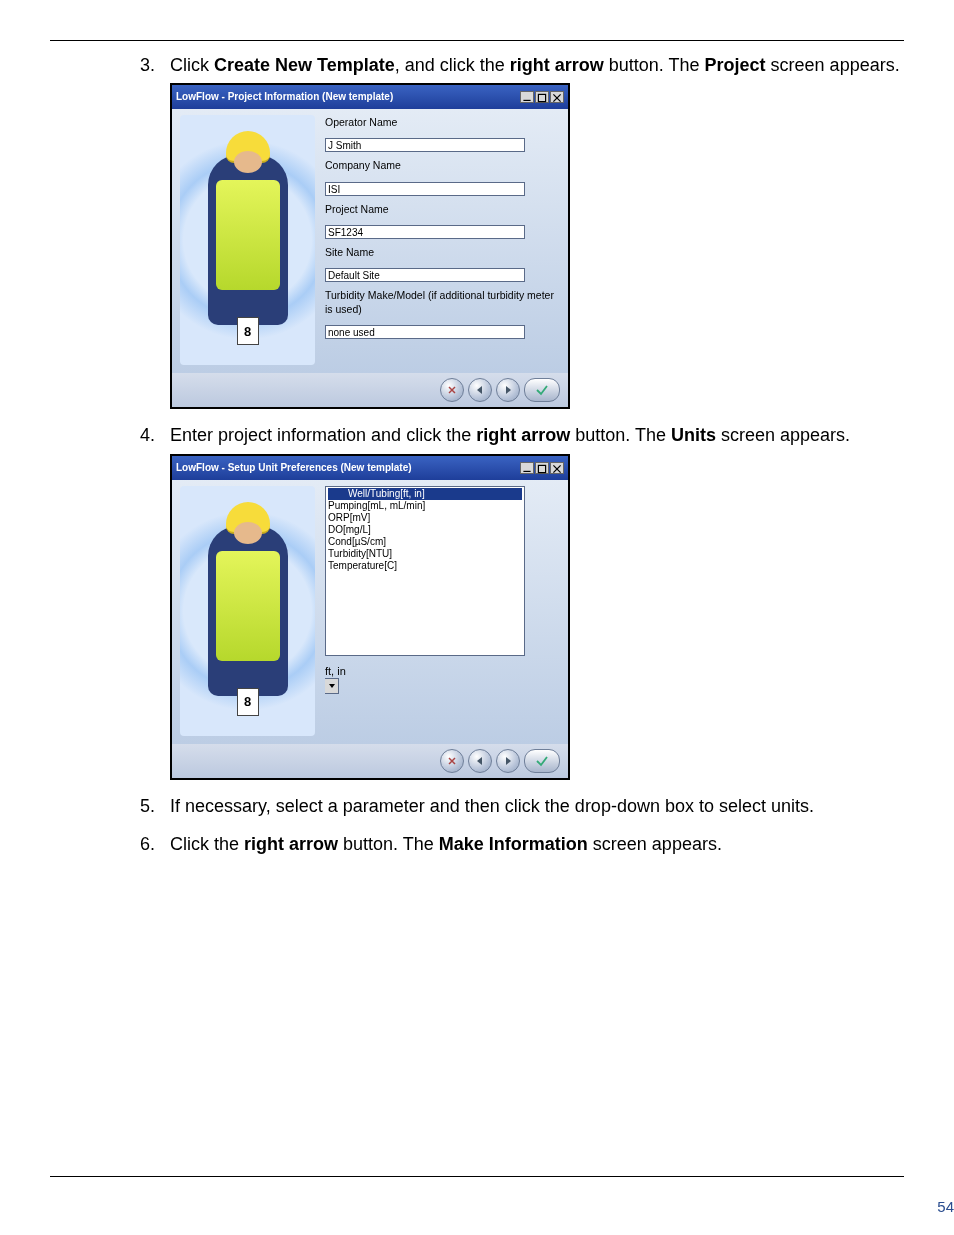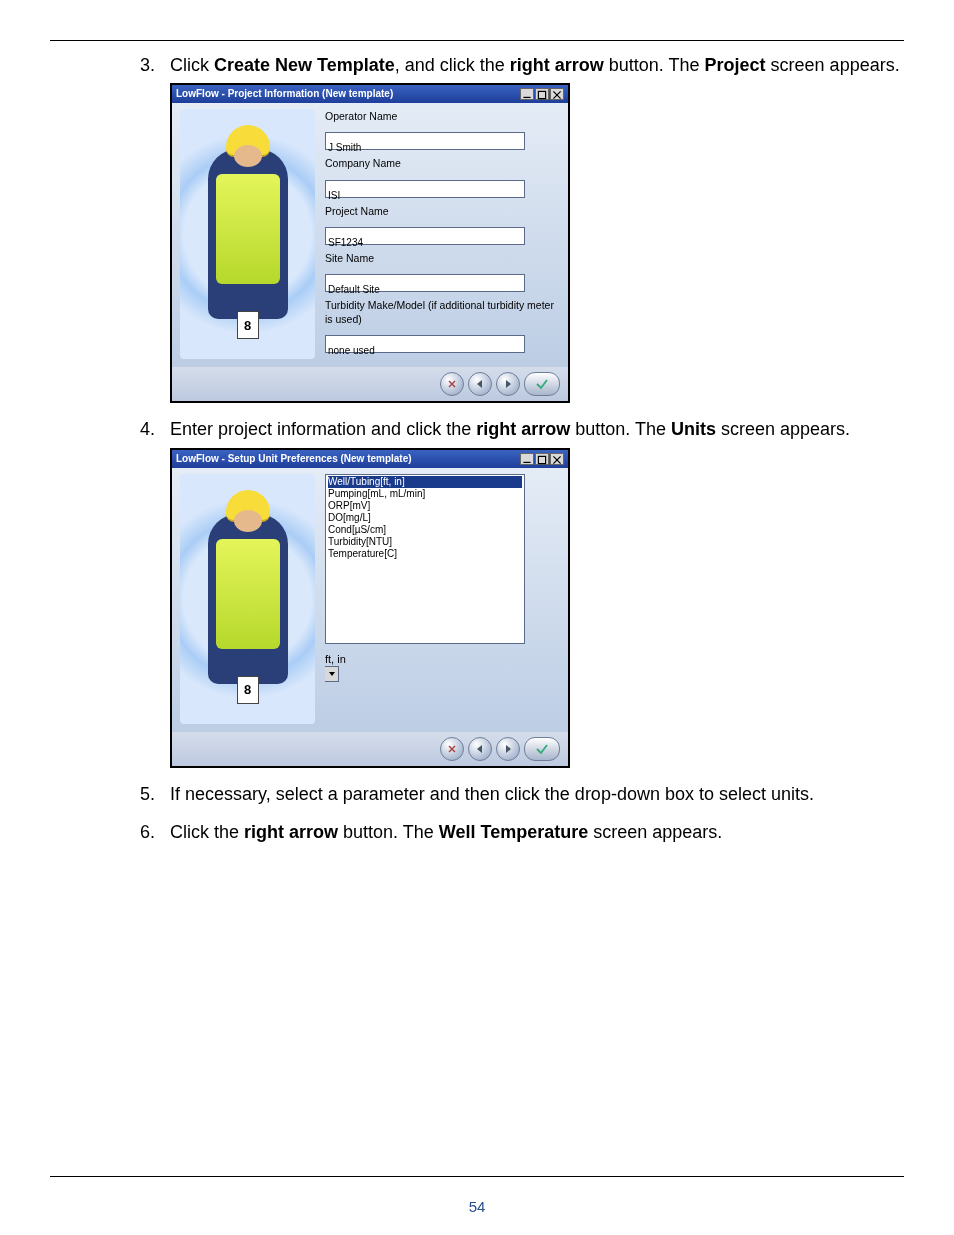--- a/index.html
+++ b/index.html
@@ -1,43 +1,43 @@
 <!DOCTYPE html>
 <html><head>
 <meta charset="utf-8">
 <style>
   html,body{margin:0;padding:0;background:#fff;font-family:Arial,Helvetica,sans-serif;color:#000;}
   .page{width:954px;min-height:1235px;margin:0 auto;position:relative;box-sizing:border-box;padding:40px 50px 60px 50px;}
   .hr-top{border:none;border-top:1px solid #000;margin:0 0 12px 0;}
   .hr-bot{border:none;border-top:1px solid #000;position:absolute;left:50px;right:50px;bottom:50px;}
-  .page-num{position:absolute;bottom:20px;left:0;right:0;text-align:center;color:#2a4d8f;font-size:15px;}
+  .page-num{position:absolute;bottom:20px;left:0;right:0;text-align:right;color:#2a4d8f;font-size:15px;}
   ol.steps{list-style:none;margin:0;padding:0;}
   ol.steps>li{margin:0 0 14px 0;padding-left:120px;position:relative;font-size:18px;line-height:1.35;}
   ol.steps>li .num{position:absolute;left:90px;}
   .bold{font-weight:bold;}
   .app-window{width:400px;margin:6px 0 14px 0;border:2px solid #000;background:linear-gradient(#e7eef7,#b7c9e2);font-size:11px;box-sizing:border-box;}
-  .titlebar{background:linear-gradient(#3a63c2,#1e3e9a);color:#fff;height:18px;line-height:18px;padding:0 4px;display:flex;justify-content:space-between;align-items:center;}
+  .titlebar{background:linear-gradient(#3a63c2,#1e3e9a);color:#fff;height:24px;line-height:18px;padding:0 4px;display:flex;justify-content:space-between;align-items:center;}
   .titlebar .ttl{font-size:10px;font-weight:bold;white-space:nowrap;overflow:hidden;}
   .winbtns{display:flex;gap:1px;}
   .winbtn{width:14px;height:12px;background:#d9d9d9;border:1px solid #666;box-sizing:border-box;position:relative;}
   .winbtn svg{position:absolute;inset:0;}
   .app-body{display:flex;min-height:240px;padding:6px 8px 8px 8px;gap:10px;}
   .leftimg{width:135px;height:250px;background:radial-gradient(circle at 50% 50%,#d9e8fb 45%,#aacdf6 55%,#d8e7fb 70%);position:relative;border-radius:4px;overflow:hidden;}
   .worker{position:absolute;inset:0;display:flex;align-items:center;justify-content:center;}
   .worker-body{width:80px;height:170px;background:#2a3e78;border-radius:30px 30px 10px 10px;position:relative;}
   .vest{position:absolute;top:25px;left:8px;right:8px;height:110px;background:linear-gradient(#e4f55a,#b6d82c);border-radius:6px;}
   .hardhat{position:absolute;top:-24px;left:18px;width:44px;height:30px;background:#f7dc3a;border-radius:22px 22px 8px 8px;border-bottom:2px solid #c9ab1f;}
   .face{position:absolute;top:-4px;left:26px;width:28px;height:22px;background:#e6b98c;border-radius:50%;}
   .badge{position:absolute;bottom:20px;left:50%;transform:translateX(-50%);width:20px;height:26px;background:#fff;border:1px solid #444;display:flex;align-items:center;justify-content:center;font-size:13px;font-weight:bold;}
   .rightcol{flex:1;display:flex;flex-direction:column;}
   .fld{margin-bottom:6px;}
   .fld label{display:block;font-size:10.5px;color:#000;margin-bottom:9px;}
-  .fld .inp{background:#fff;border:1px solid #5a6a88;height:14px;line-height:14px;padding:8px 2px;font-size:10px;color:#000;box-sizing:border-box;width:200px;}
+  .fld .inp{background:#fff;border:1px solid #5a6a88;height:14px;line-height:14px;padding:0 2px;font-size:10px;color:#000;box-sizing:border-box;width:200px;}
   .listbox{background:#fff;border:1px solid #5a6a88;width:200px;height:170px;padding:1px 2px;box-sizing:border-box;font-size:10px;line-height:12px;}
-  .listbox .sel{background:#1a3a8c;color:#fff;}
+  .listbox .sel{background:#1a3a8c;color:#fff;padding-left:20px;}
   .selectrow{margin-top:8px;display:flex;flex-direction:column;}
   .selectrow .inp{flex:1;}
   .selectrow .ddbtn{width:14px;height:16px;border:1px solid #5a6a88;border-left:none;background:#d9d9d9;display:flex;align-items:center;justify-content:center;box-sizing:border-box;}
   .bottombar{height:34px;background:linear-gradient(#d5ddeb,#bcc9df);display:flex;align-items:center;justify-content:flex-end;gap:4px;padding:0 8px;}
   .circbtn{width:22px;height:22px;border-radius:50%;background:radial-gradient(circle at 35% 30%,#fff,#b8c4d9 60%,#8fa1bd);border:1px solid #6f7f99;display:flex;align-items:center;justify-content:center;color:#556;}
   .pillbtn{width:34px;height:22px;border-radius:11px;background:linear-gradient(#fff,#c8d1e0 60%,#a8b5cc);border:1px solid #6f7f99;display:flex;align-items:center;justify-content:center;color:#4a7;}
   svg{display:block;}
 </style>
 </head>
 <body>
@@ -223,21 +223,21 @@
     </li>
 
     <li>
       <span class="num">5.</span>
       <span>If necessary, select a parameter and then click the drop-down box to select units.</span>
     </li>
 
     <li>
       <span class="num">6.</span>
       <span>
-        <span>Click the </span><span class="bold">right arrow</span><span> button. The </span><span class="bold">Well Temperature</span><span> screen appears.</span>
+        <span>Click the </span><span class="bold">right arrow</span><span> button. The </span><span class="bold">Make Information</span><span> screen appears.</span>
       </span>
     </li>
 
   </ol>
 
   <hr class="hr-bot">
   <div class="page-num">54</div>
 </div>
 
 </body></html>

